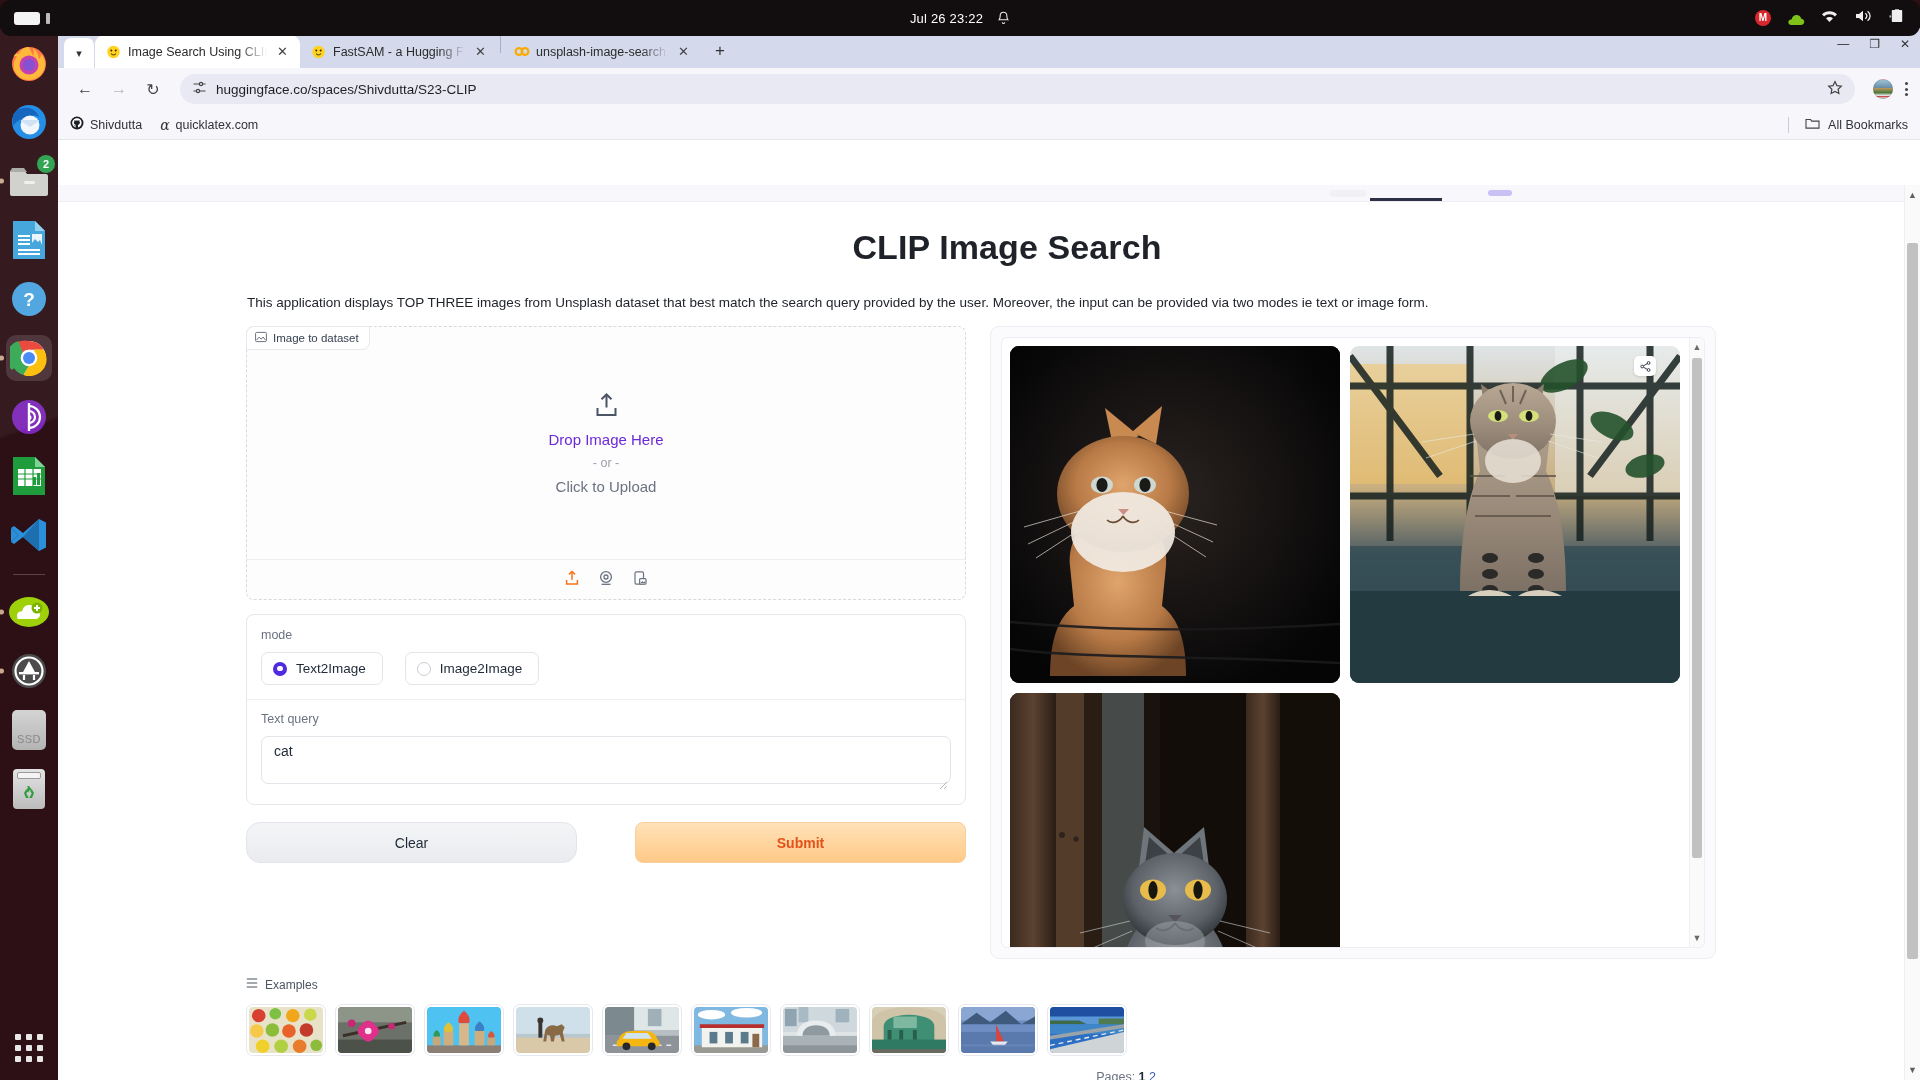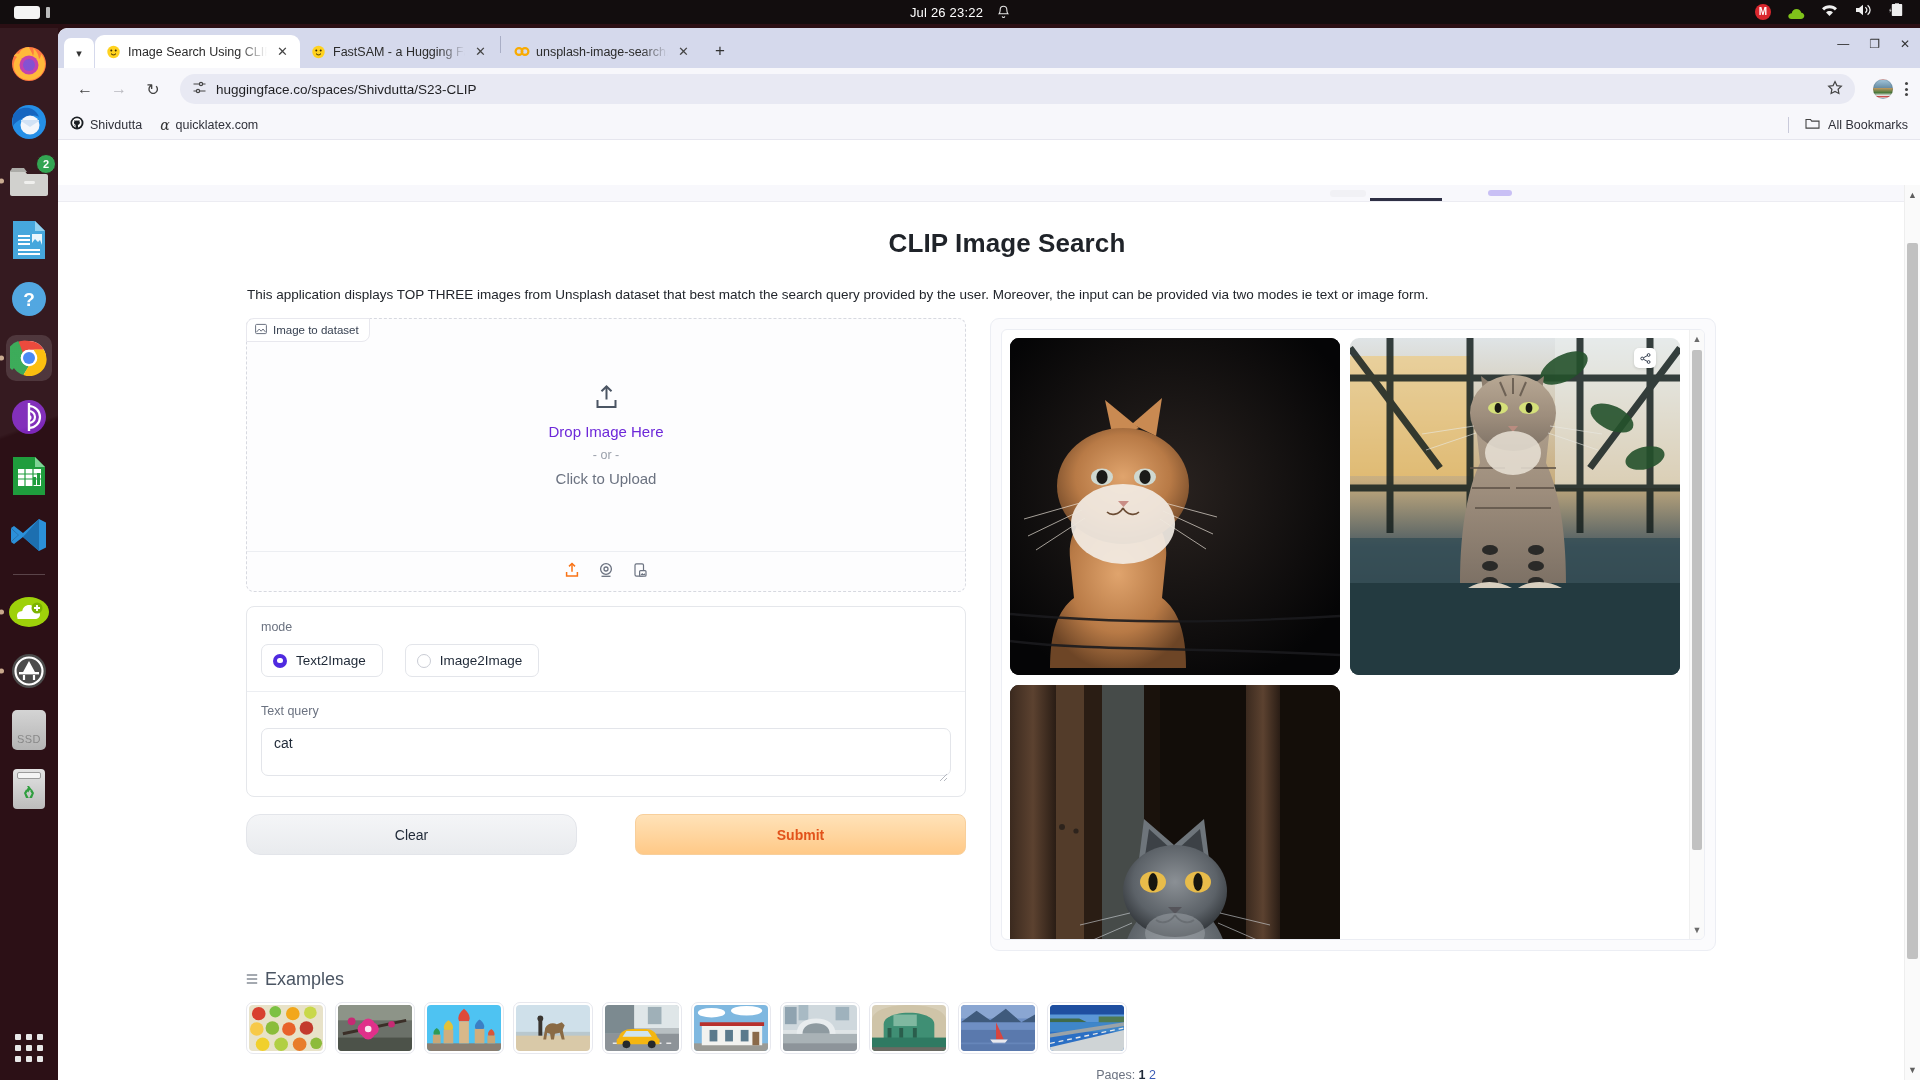--- a/index.html
+++ b/index.html
@@ -5,23 +5,23 @@
   * { box-sizing: border-box; margin: 0; padding: 0; }
   html, body {
     width: 1920px; height: 1080px; overflow: hidden;
     font-family: "Liberation Sans", sans-serif;
     background: #2b0f14;
   }
   body { position: relative; }
 
   
   .top-bar {
-    position: absolute; top: 0; left: 0; width: 1920px; height: 24px;
+    position: absolute; top: 0; left: 0; width: 1920px; height: 36px;
     background: #120d0e; color: #f2f2f2;
-    display: flex; align-items: center; z-index: 40;
+    display: flex; align-items: center; z-index: 40; border-radius: 11px;
   }
   .tb-left { display: flex; align-items: center; padding-left: 14px; gap: 6px; }
   .tb-activities {
     width: 26px; height: 13px; background: #f4f4f4; border-radius: 3px;
   }
   .tb-dot { width: 4px; height: 11px; background: #bbb; border-radius: 1px; }
   .tb-center {
     position: absolute; left: 0; right: 0; margin: auto;
     display: flex; align-items: center; justify-content: center; gap: 14px;
     font-size: 13px; letter-spacing: .2px;
@@ -162,21 +162,21 @@
     height: 17px; background: #f8f8fc; border-bottom: 1px solid #ececf2; position: relative;
   }
   .hf-tab-underline {
     position: absolute; left: 1312px; bottom: 0; width: 72px; height: 3px; background: #2e3045;
   }
   .hf-pill-a { position:absolute; left: 1272px; top: 5px; width: 36px; height: 7px; background:#f1f1f5; border-radius:3px;}
   .hf-pill-b { position:absolute; left: 1430px; top: 5px; width: 24px; height: 6px; background:#c9c0f5; border-radius:3px;}
 
   .content { position:relative; padding-top: 4px; }
   .app-title {
-    text-align: center; font-size: 26px; font-weight: bold; color: #1f2329;
+    text-align: center; font-size: 34px; font-weight: bold; color: #1f2329;
     margin-top: 22px; letter-spacing: .1px; margin-left: 36px;
   }
   .app-desc {
     margin-top: 28px; padding-left: 189px; font-size: 13.5px; color: #22262c;
   }
 
   .cols { display:flex; gap: 24px; padding: 16px 0 0 188px; }
   .col-left { width: 720px; }
   .col-right { width: 726px; }
 
@@ -266,21 +266,21 @@
     position:absolute; right: 0; top: 0; bottom: 0; width: 15px; background:#fafafa;
     border-left: 1px solid #f0f0f0;
   }
   .g-thumb { position:absolute; left: 2px; right: 2px; top: 20px; height: 500px;
              background:#c1c1c1; border-radius: 2px;}
   .g-arrow { position:absolute; left:0; right:0; display:flex; justify-content:center; color:#6b6b6b; font-size:9px;}
   .g-arrow.up { top: 4px; } .g-arrow.down { bottom: 4px; }
 
   
   .examples { padding: 18px 0 0 188px; }
-  .ex-head { font-size: 18px; color: #4b5563; display:flex; align-items:center; gap:7px; }
+  .ex-head { font-size: 12px; color: #4b5563; display:flex; align-items:center; gap:7px; }
   .ex-row { display:flex; gap: 9px; margin-top: 12px; }
   .ex-card {
     width: 80px; height: 52px; border:1px solid #e7e8ee; border-radius: 7px;
     overflow:hidden; background:#fff; padding: 2px; display:flex;
   }
   .ex-img { width: 100%; height: 100%; border-radius: 4px; }
   .pages {
     margin-top: 14px; padding-left: 188px; width: 910px; text-align: right;
     font-size: 12.5px; color: #6b7280;
   }

